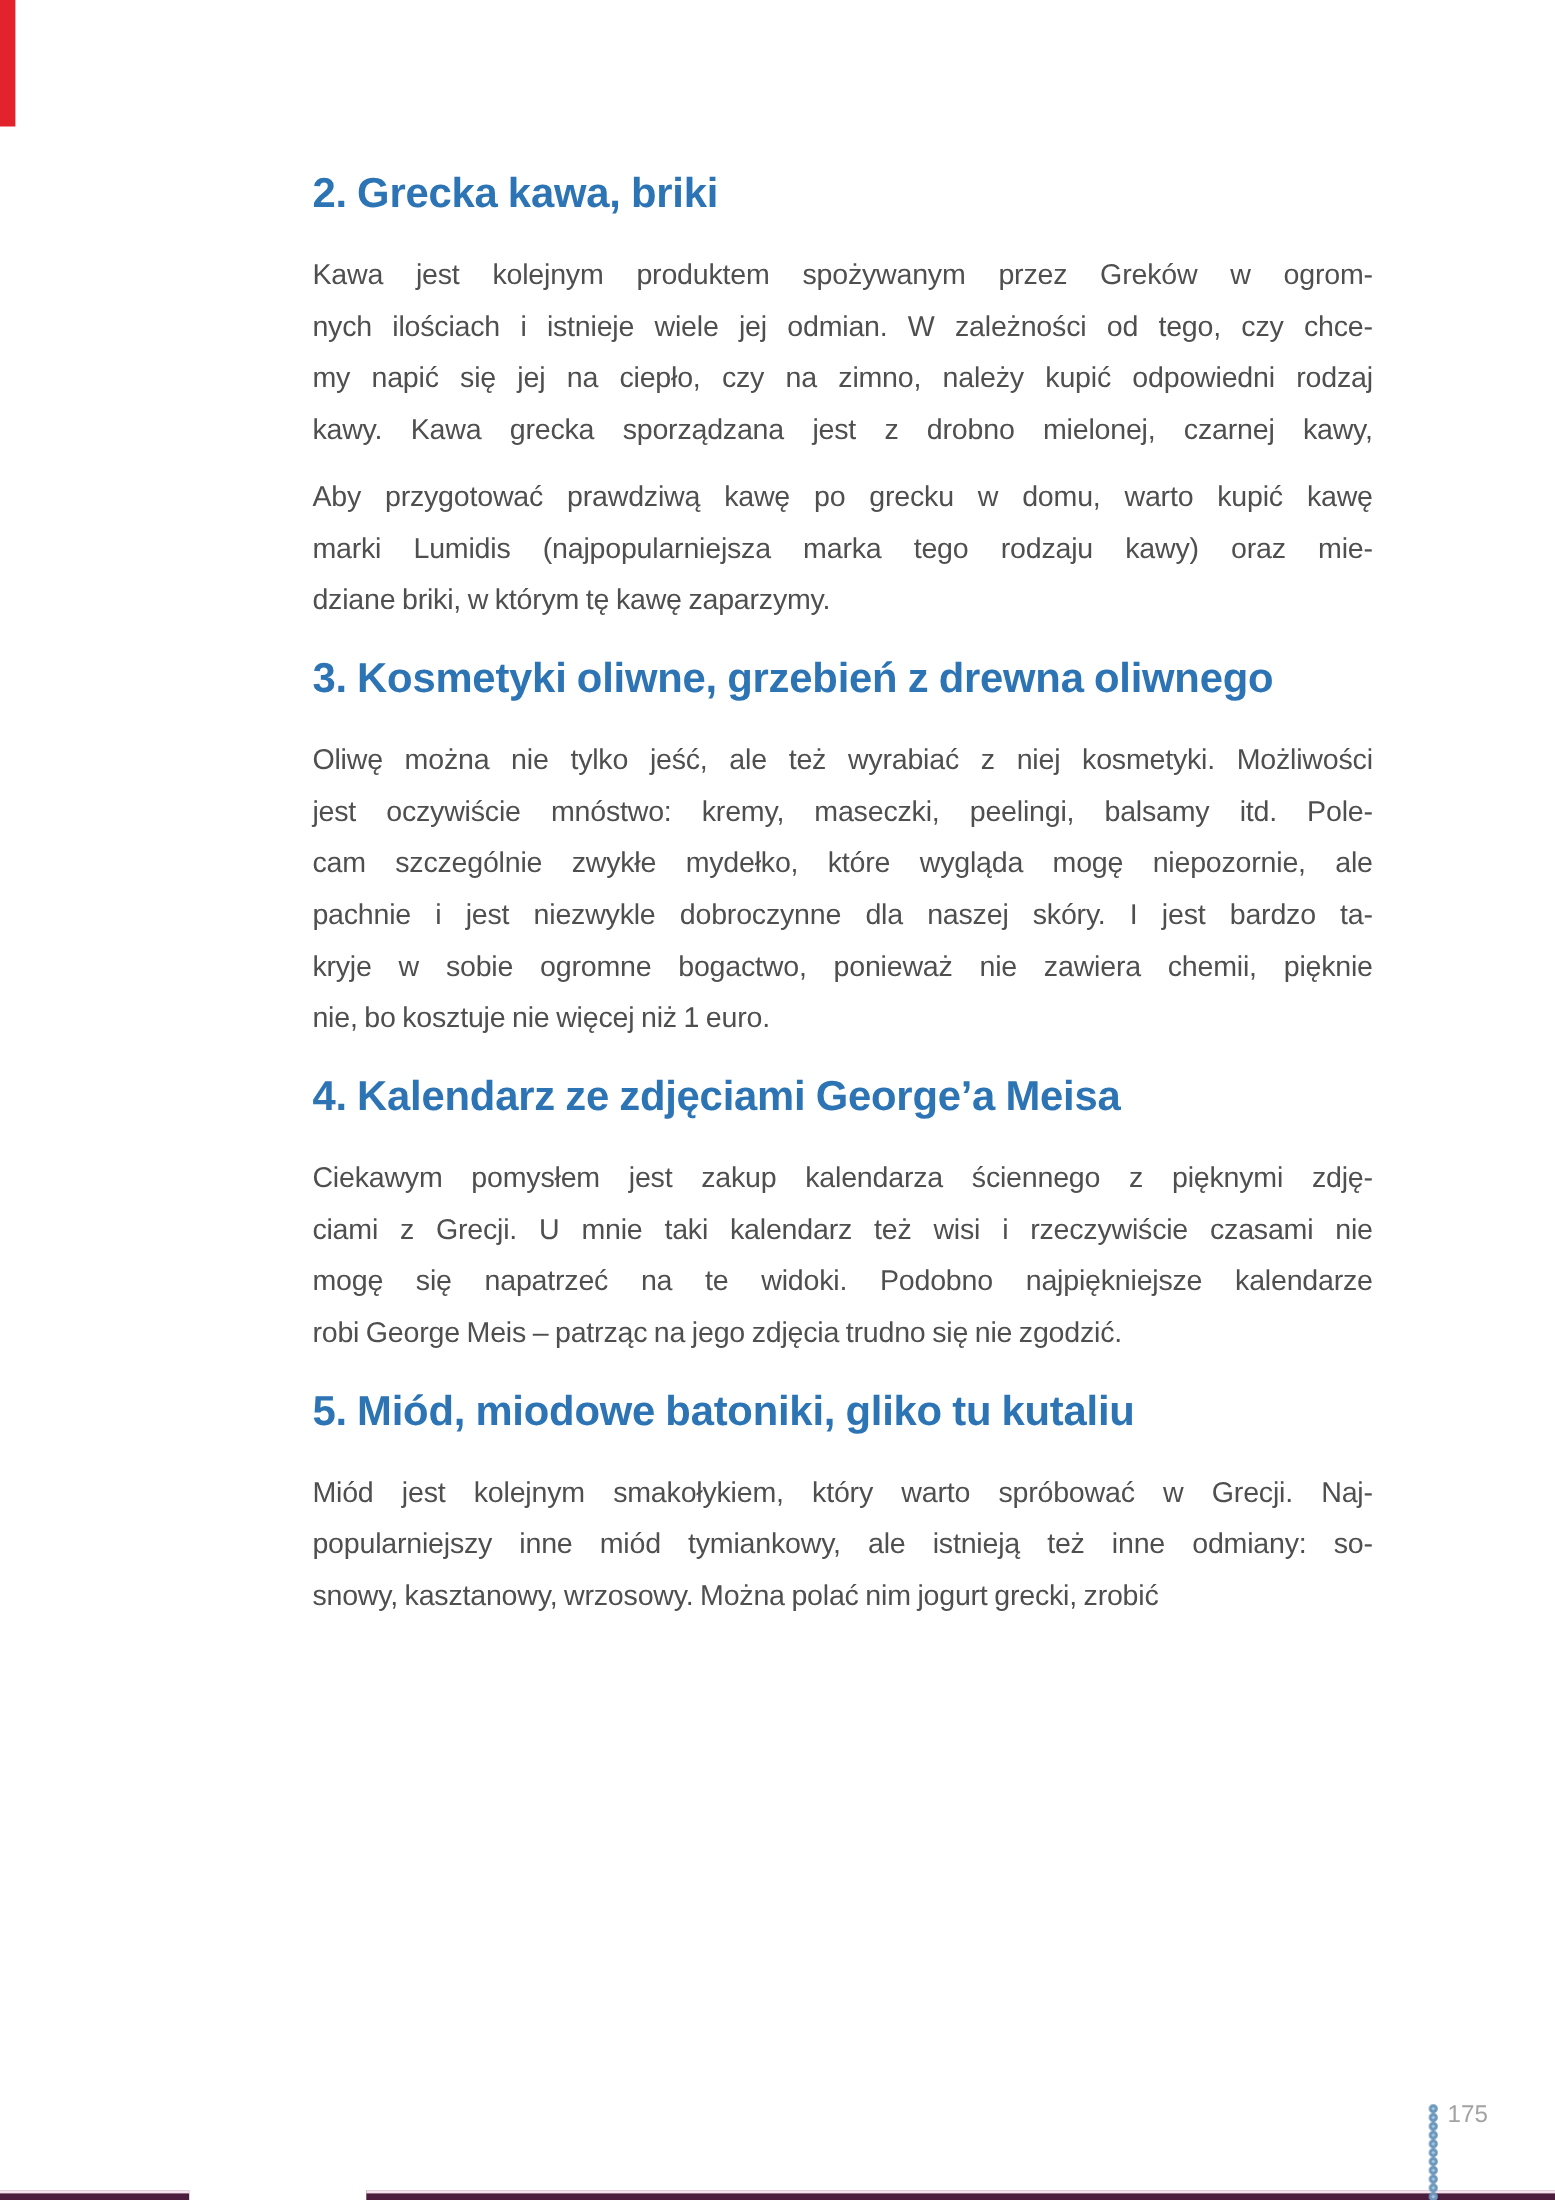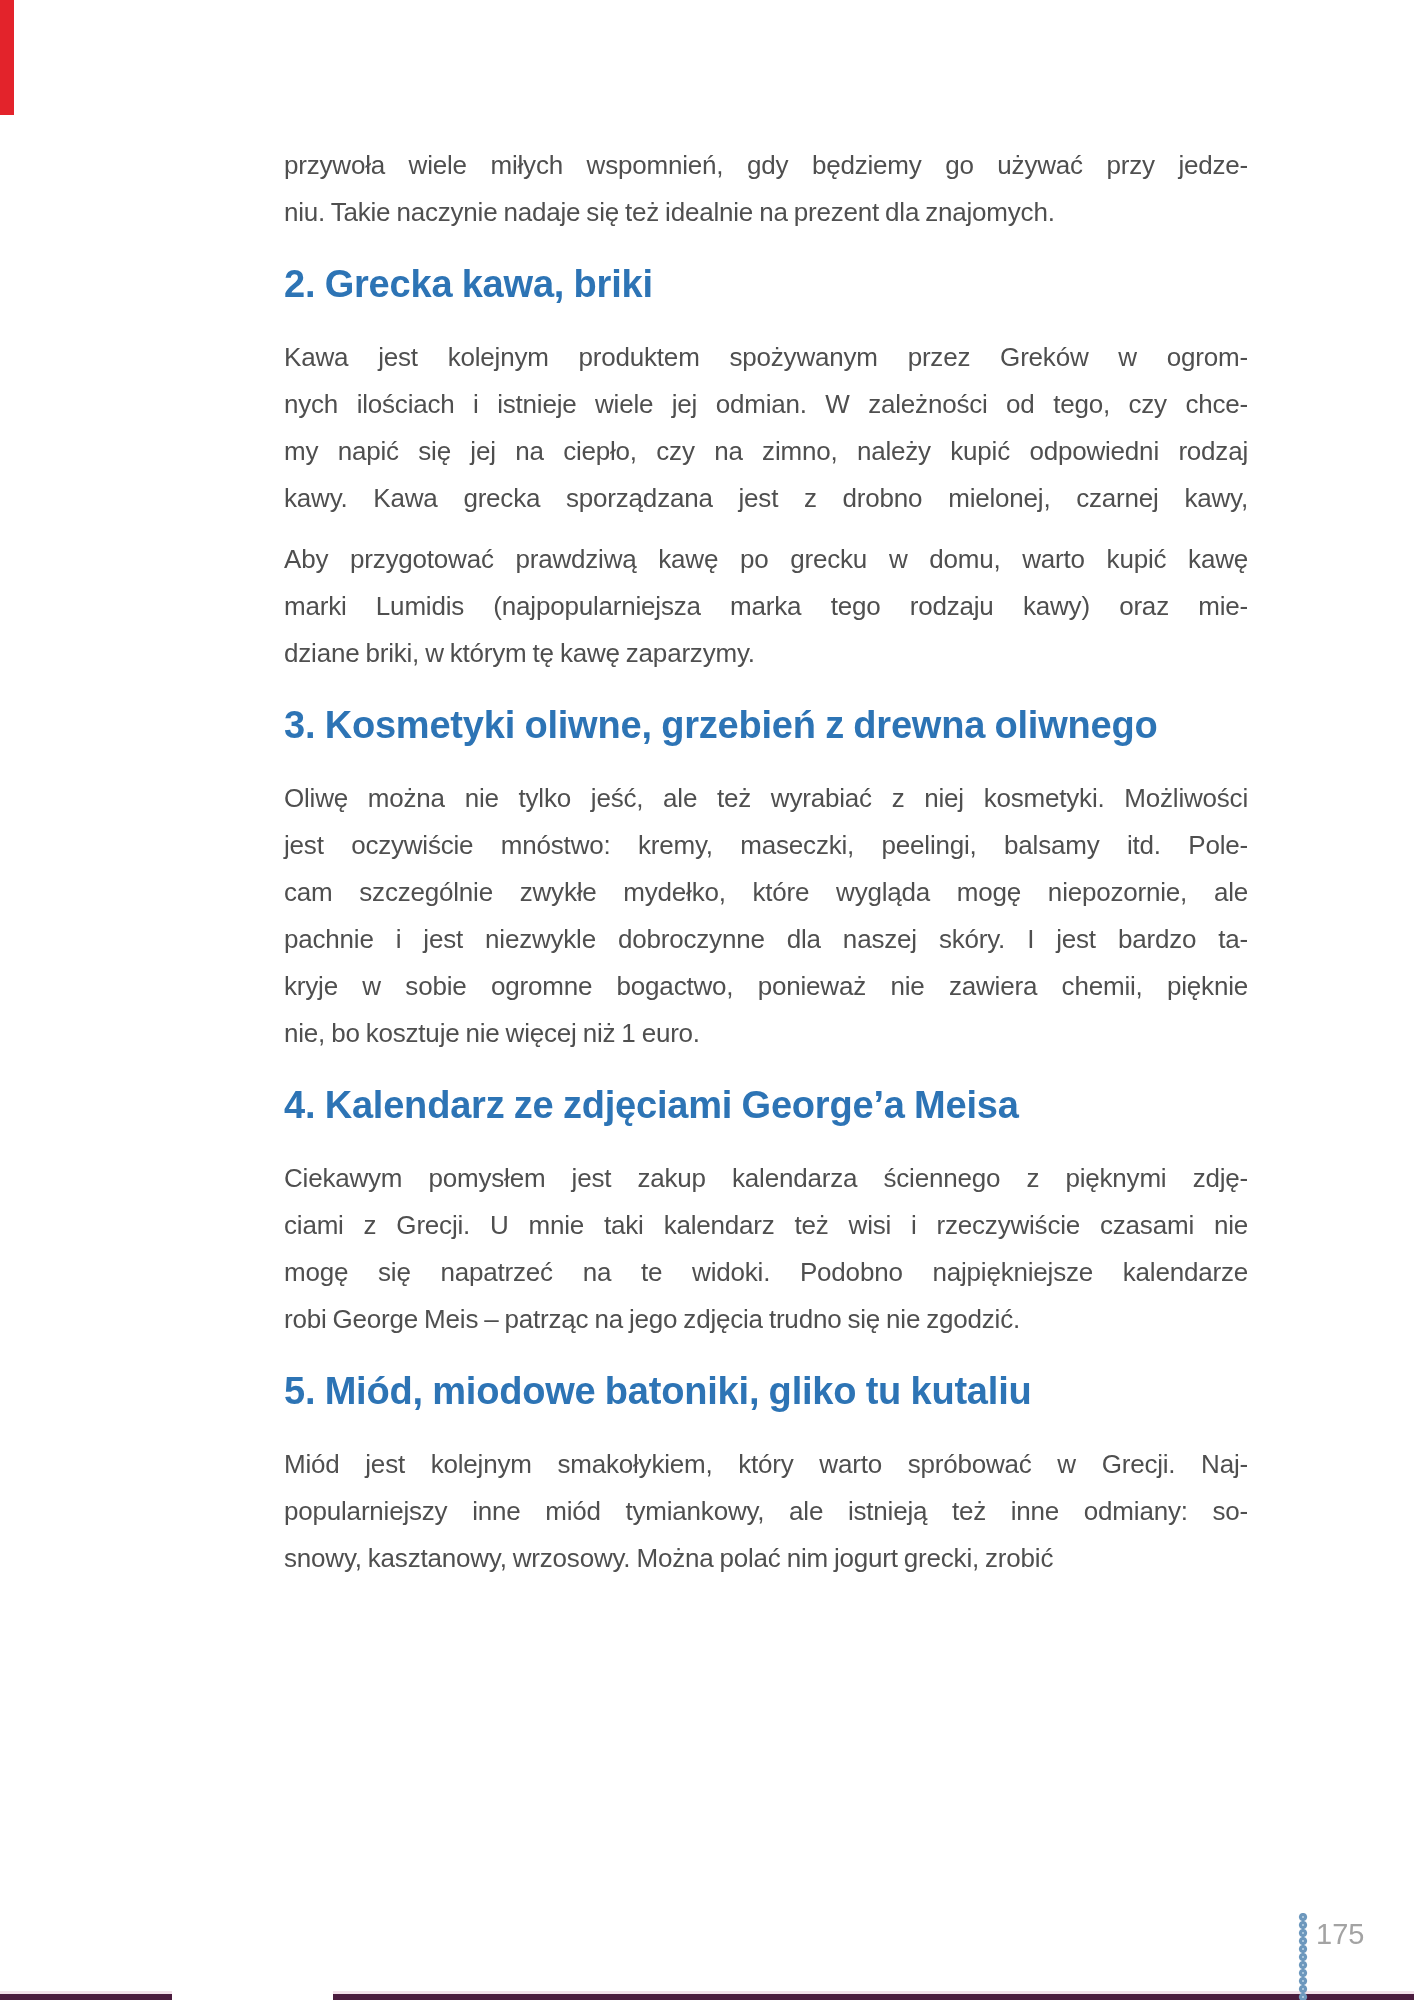--- a/index.html
+++ b/index.html
@@ -57,24 +57,23 @@
     font-size: 38px;
     line-height: 47px;
     letter-spacing: -0.2px;
   }
 
   
   .page-number {
     position: absolute;
     left: 1316px;
     top: 1905px;
-    font-size: 29px;
+    font-size: 22px;
     line-height: 34px;
     color: var(--page-number-gray, #a3a3a3);
-    margin-top: 12px;
   }
   .bead-line {
     position: absolute;
     left: 1297px;
     top: 1913px;
     width: 12px;
     height: 87px;
     background-image: radial-gradient(circle at 6px 4px,
       #a9c6dc 0 1.5px,
       var(--beads-blue, #6d98bd) 1.5px 3.6px,
@@ -100,24 +99,20 @@
     width: 1081px;
   }
 </style>
 </head>
 <body>
 
 <div class="page">
   <div class="accent-bar"></div>
 
   <div class="text-column" id="text-column">
-      <div class="para">
-        <div class="line">przywoła wiele miłych wspomnień, gdy będziemy go używać przy jedze-</div>
-        <div class="line last-line">niu. Takie naczynie nadaje się też idealnie na prezent dla znajomych.</div>
-      </div>
       <div class="heading">2. Grecka kawa, briki</div>
       <div class="para">
         <div class="line">Kawa jest kolejnym produktem spożywanym przez Greków w ogrom-</div>
         <div class="line">nych ilościach i istnieje wiele jej odmian. W zależności od tego, czy chce-</div>
         <div class="line">my napić się jej na ciepło, czy na zimno, należy kupić odpowiedni rodzaj</div>
         <div class="line">kawy. Kawa grecka sporządzana jest z drobno mielonej, czarnej kawy,</div>
       </div>
       <div class="para">
         <div class="line">Aby przygotować prawdziwą kawę po grecku w domu, warto kupić kawę</div>
         <div class="line">marki Lumidis (najpopularniejsza marka tego rodzaju kawy) oraz mie-</div>

